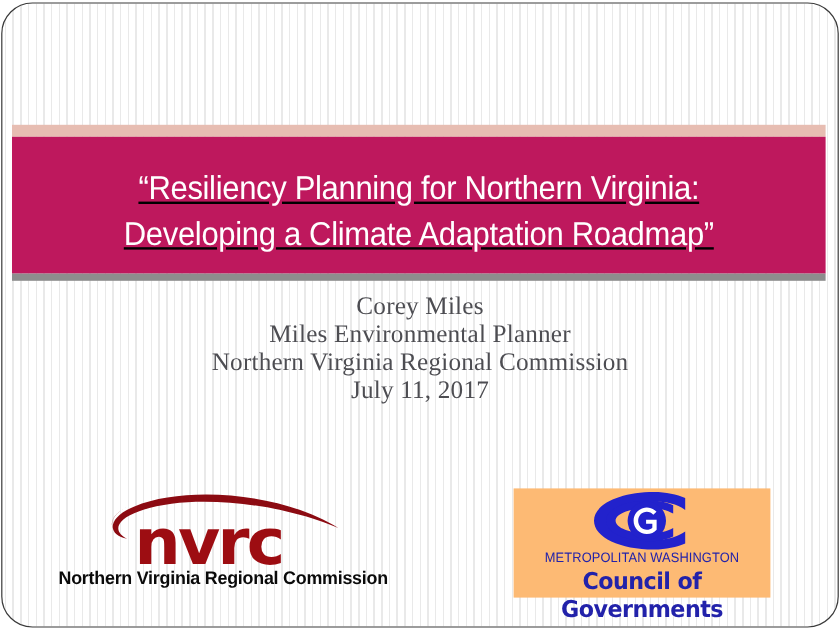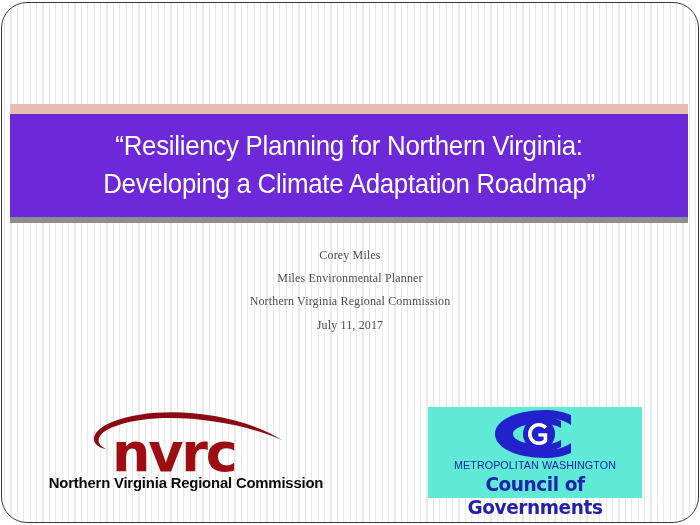--- a/index.html
+++ b/index.html
@@ -44,24 +44,25 @@
   #banner-wrap{
     position:absolute;
     left:10px; top:104px; width:678px;
     z-index:5;
   }
   #banner-top-strip{
     height:10px;
     background:#e7bdb2;
   }
   #banner-body{
-    background:#6d28d9;
-    padding:13px 18px 14px 18px;
+    background:#be185d;
+    padding:24px 18px 14px 18px;
     box-sizing:border-box;
     min-height:100px;
+    text-decoration:underline;
   }
   #banner-shadow{
     height:6px;
     background:#8d8d8d;
   }
   .title-line{
     color:#ffffff;
     text-align:center;
     font-family:"Liberation Sans", sans-serif;
     font-size:27.5px;
@@ -75,21 +76,21 @@
 
   
   #subtitle{
     position:absolute;
     left:0;right:0;top:244px;
     z-index:6;
     text-align:center;
   }
   .sub-line{
     font-family:"Liberation Serif", serif;
-    font-size:12px;
+    font-size:21px;
     color:#4d4d52;
     line-height:23.2px;
     letter-spacing:0.15px;
   }
 
   
   
   #nvrc-logo{
     position:absolute;
     left:36px; top:408px;
@@ -125,21 +126,21 @@
     letter-spacing:-0.2px;
     transform:scaleX(0.98);
     transform-origin:center top;
   }
 
   
   #cog-logo{
     position:absolute;
     left:428px; top:407px;
     width:214px; height:91px;
-    background:#5eead4;
+    background:#fdba74;
     z-index:8;
   }
   #cog-mark{
     position:absolute;
     left:50%; top:2px;
     transform:translateX(-50%);
     width:92px; height:50px;
   }
   #cog-line1{
     position:absolute;

